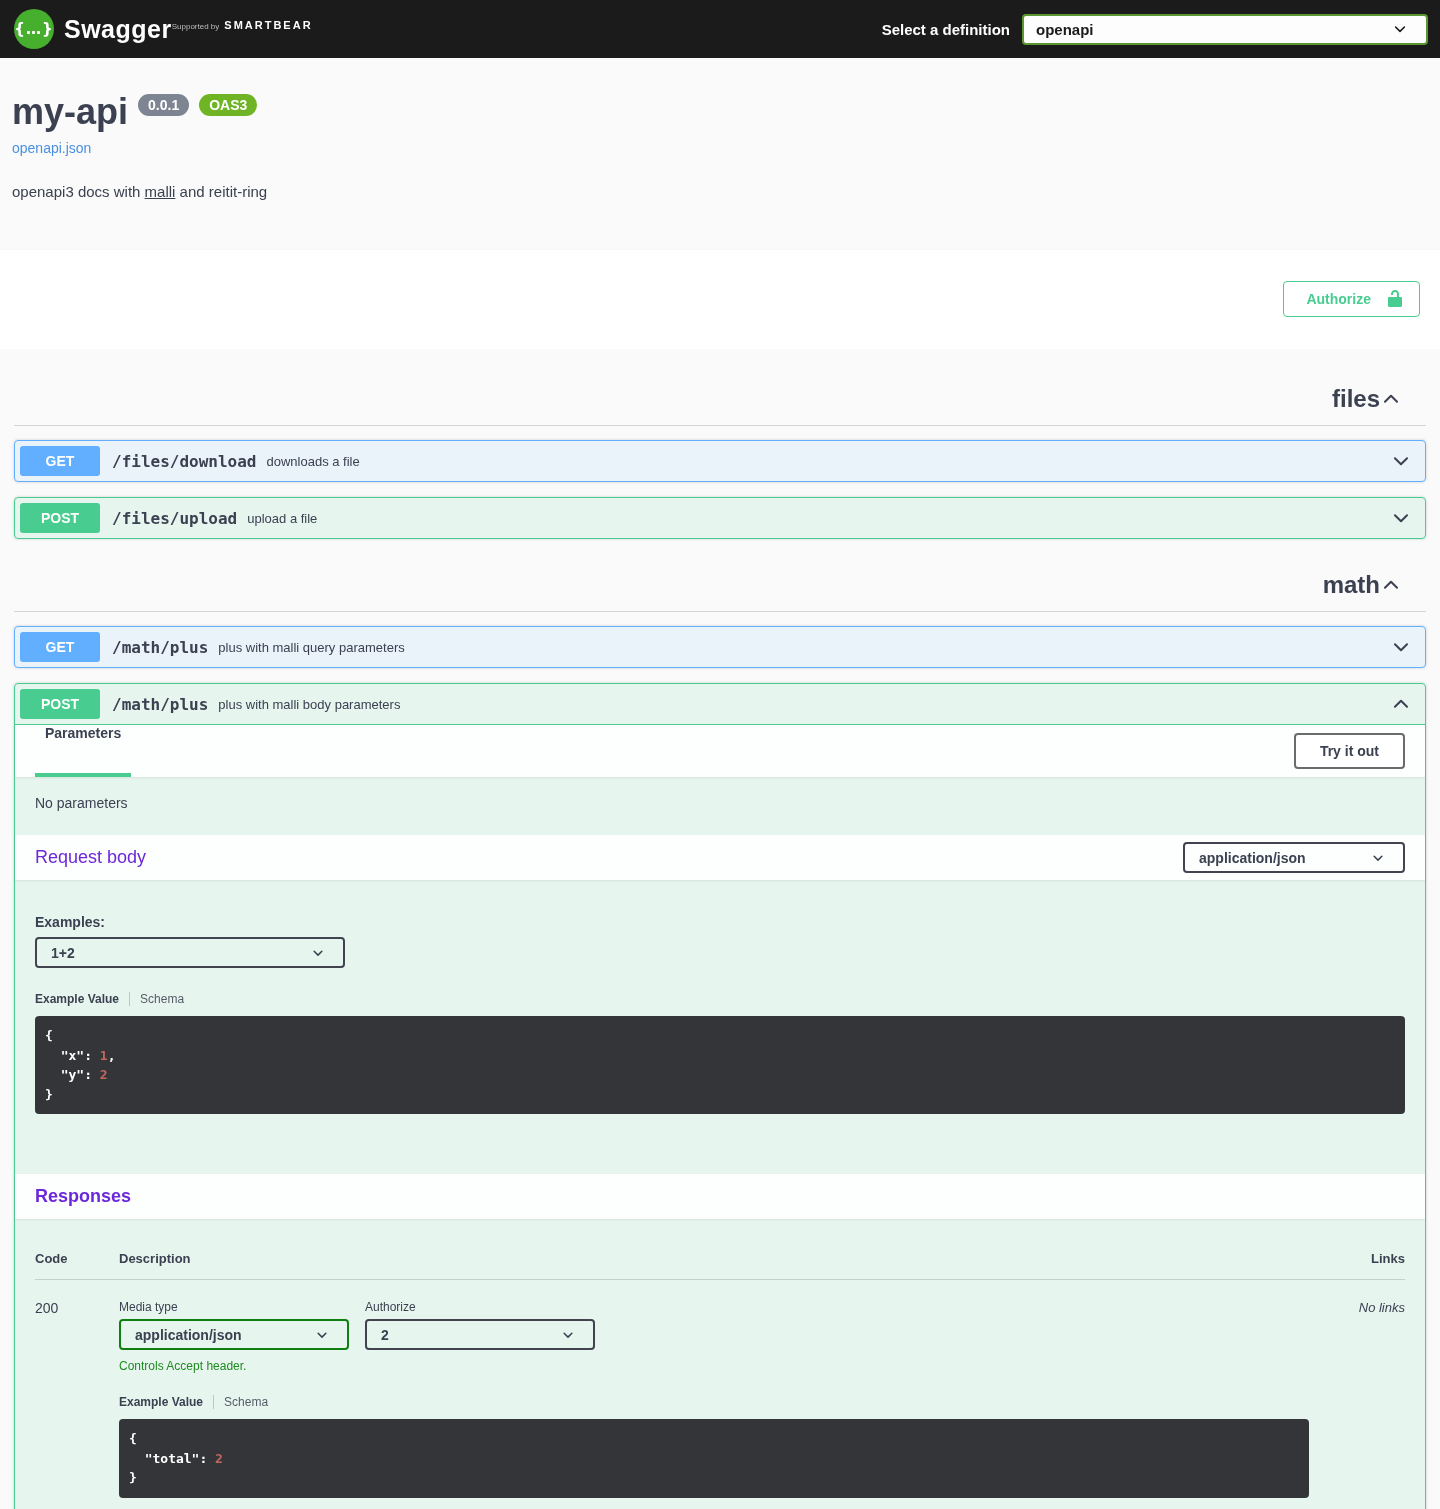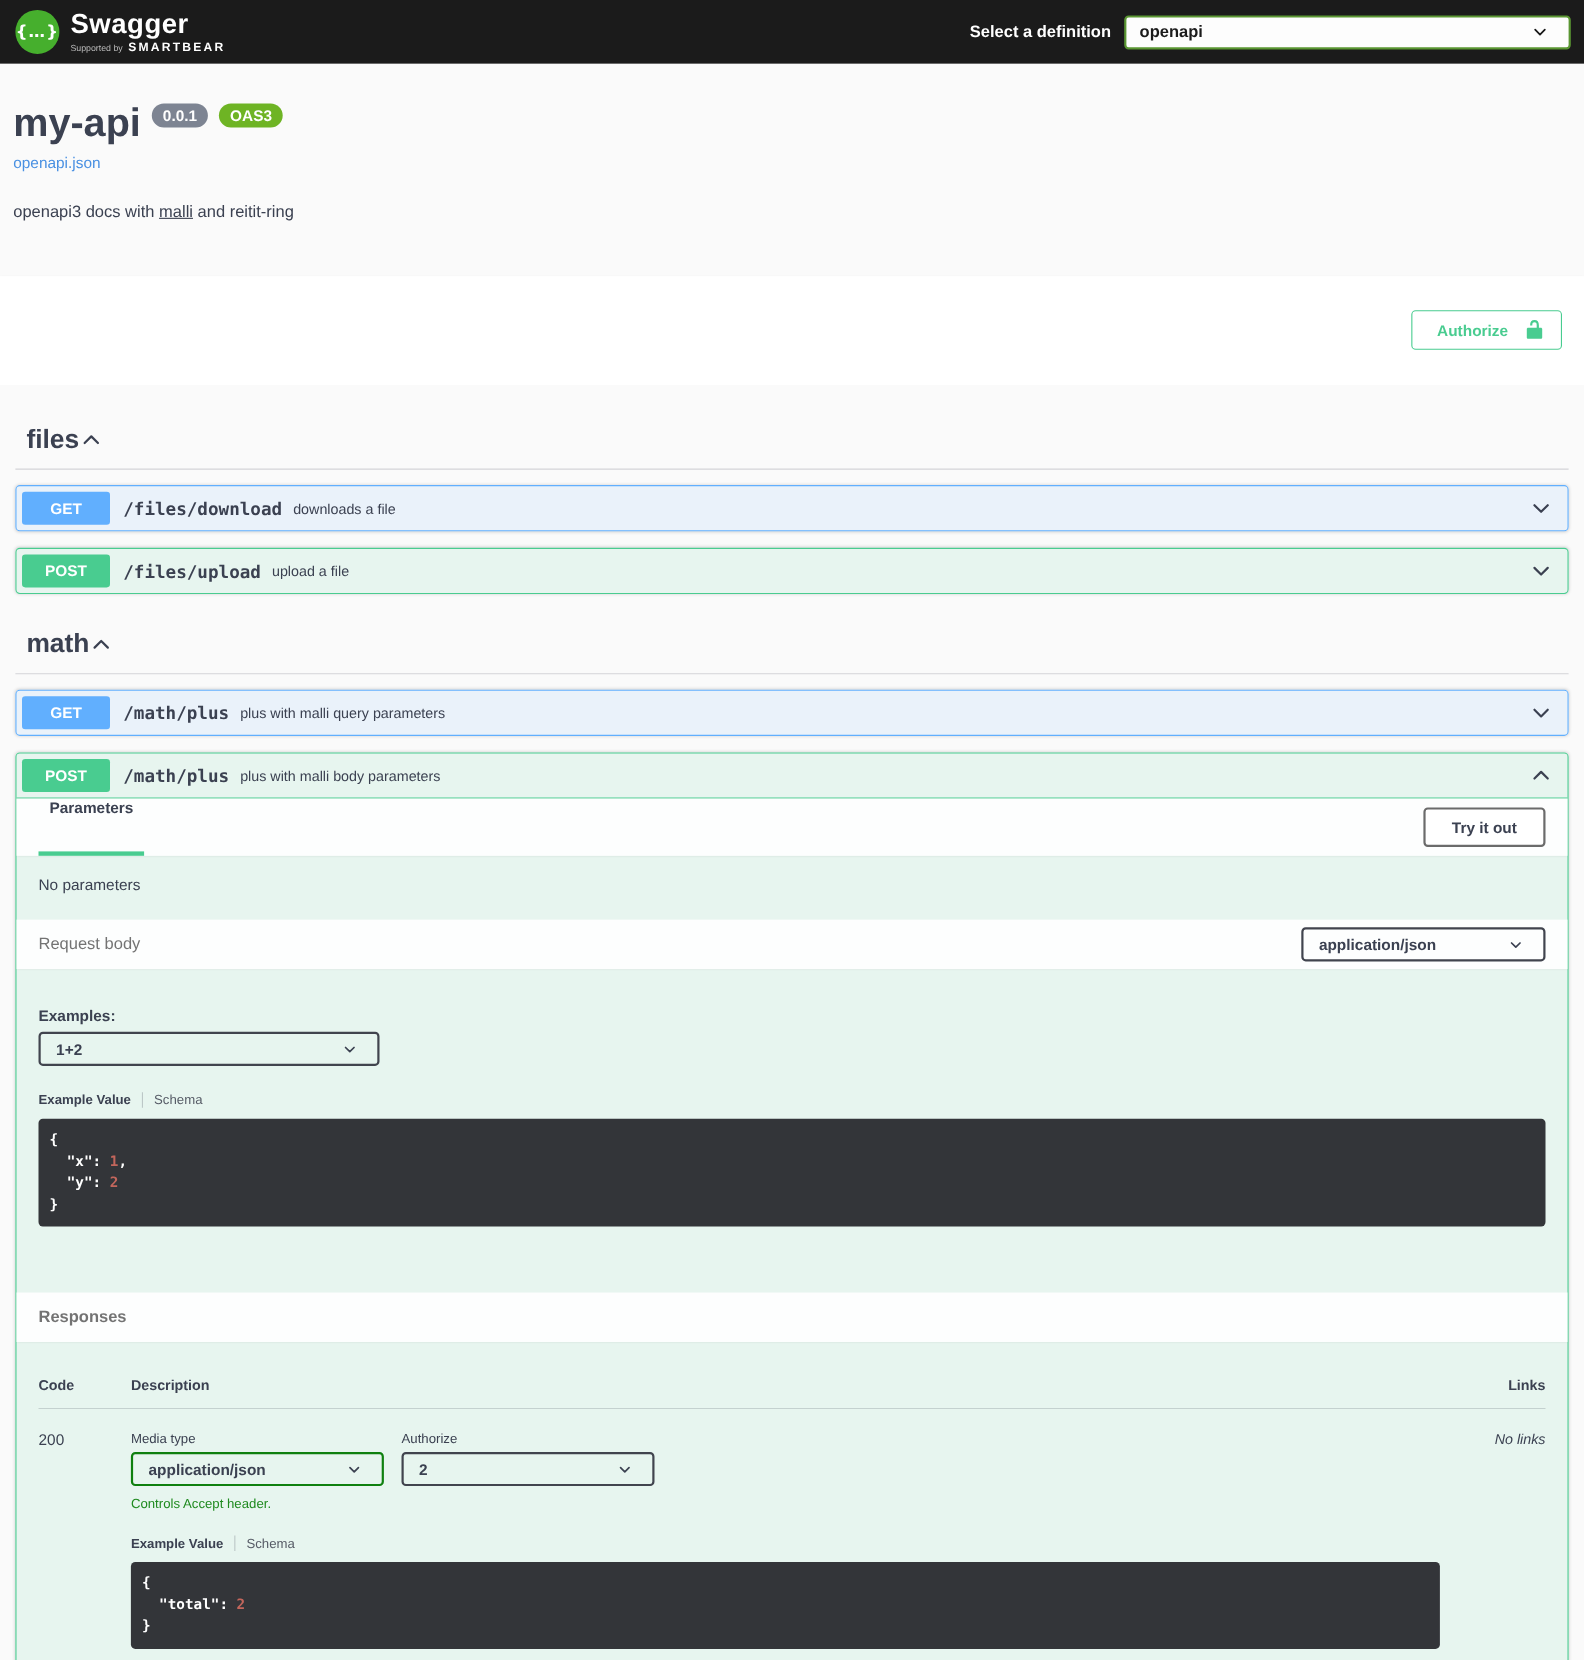--- a/index.html
+++ b/index.html
@@ -22,21 +22,21 @@
   }
   .logo { display: flex; align-items: center; gap: 10px; }
   .logo-circle {
     width: 40px; height: 40px; border-radius: 50%;
     background: #46af2d;
     display: flex; align-items: center; justify-content: center;
     color: #fff; font-weight: bold; font-size: 15px;
     font-family: "DejaVu Sans", sans-serif;
     letter-spacing: 1px;
   }
-  .brand-stack { display: flex; flex-direction: column; line-height: 1; }
+  .brand-stack { display: flex; flex-direction: row; line-height: 1; }
   .brand-name { color: #ffffff; font-size: 25px; font-weight: bold; letter-spacing: 0.5px; }
   .brand-sub { margin-top: 3px; display: flex; align-items: baseline; gap: 5px; }
   .supported-by { color: #bbbbbb; font-size: 8px; }
   .smartbear { color: #ffffff; font-size: 11px; font-weight: bold; letter-spacing: 2px; }
 
   .define-wrap { display: flex; align-items: center; gap: 12px; }
   .select-label-text { color: #ffffff; font-weight: bold; font-size: 15px; margin-left: 36px; }
   .topbar-select {
     width: 406px; height: 31px;
     background: #fdfdfd;
@@ -74,21 +74,21 @@
     padding: 7px 14px 7px 22px;
     cursor: pointer;
     font-family: "Liberation Sans", sans-serif;
     text-align: right;
   }
 
   
   .wrapper { padding: 4px 14px 16px; background: #fafafa; }
   .tag-section { margin-top: 20px; }
   .tag-header {
-    display: flex; align-items: center; justify-content: flex-start;
+    display: flex; align-items: center; justify-content: flex-end;
     padding: 12px 16px 12px 10px;
     border-bottom: 1px solid rgba(59,65,81,0.2);
     cursor: pointer;
     margin-bottom: 14px;
   }
   .tag-title { font-size: 24px; font-weight: bold; color: #3b4151; }
 
   .opblock {
     border-radius: 4px;
     margin: 0 0 15px;
@@ -159,21 +159,21 @@
 
   .no-params-section { padding: 18px 20px 24px; font-size: 14px; color: #3b4151; }
 
   .section-header {
     background: rgba(255,255,255,0.9);
     box-shadow: 0 1px 2px rgba(0,0,0,0.08);
     padding: 7px 20px;
     min-height: 45px;
     display: flex; align-items: center; justify-content: space-between;
   }
-  .section-header-label { font-size: 15px; color: #737373; }
+  .section-header-label { font-size: 18px; color: #6d28d9; }
   .section-header-label.bold { font-weight: bold; }
 
   .select-box {
     height: 31px;
     border: 2px solid #41444e; border-radius: 4px;
     display: flex; align-items: center; justify-content: space-between;
     padding: 0 10px 0 14px;
     font-weight: bold; font-size: 14px; color: #3b4151;
     background: transparent;
     cursor: pointer;

